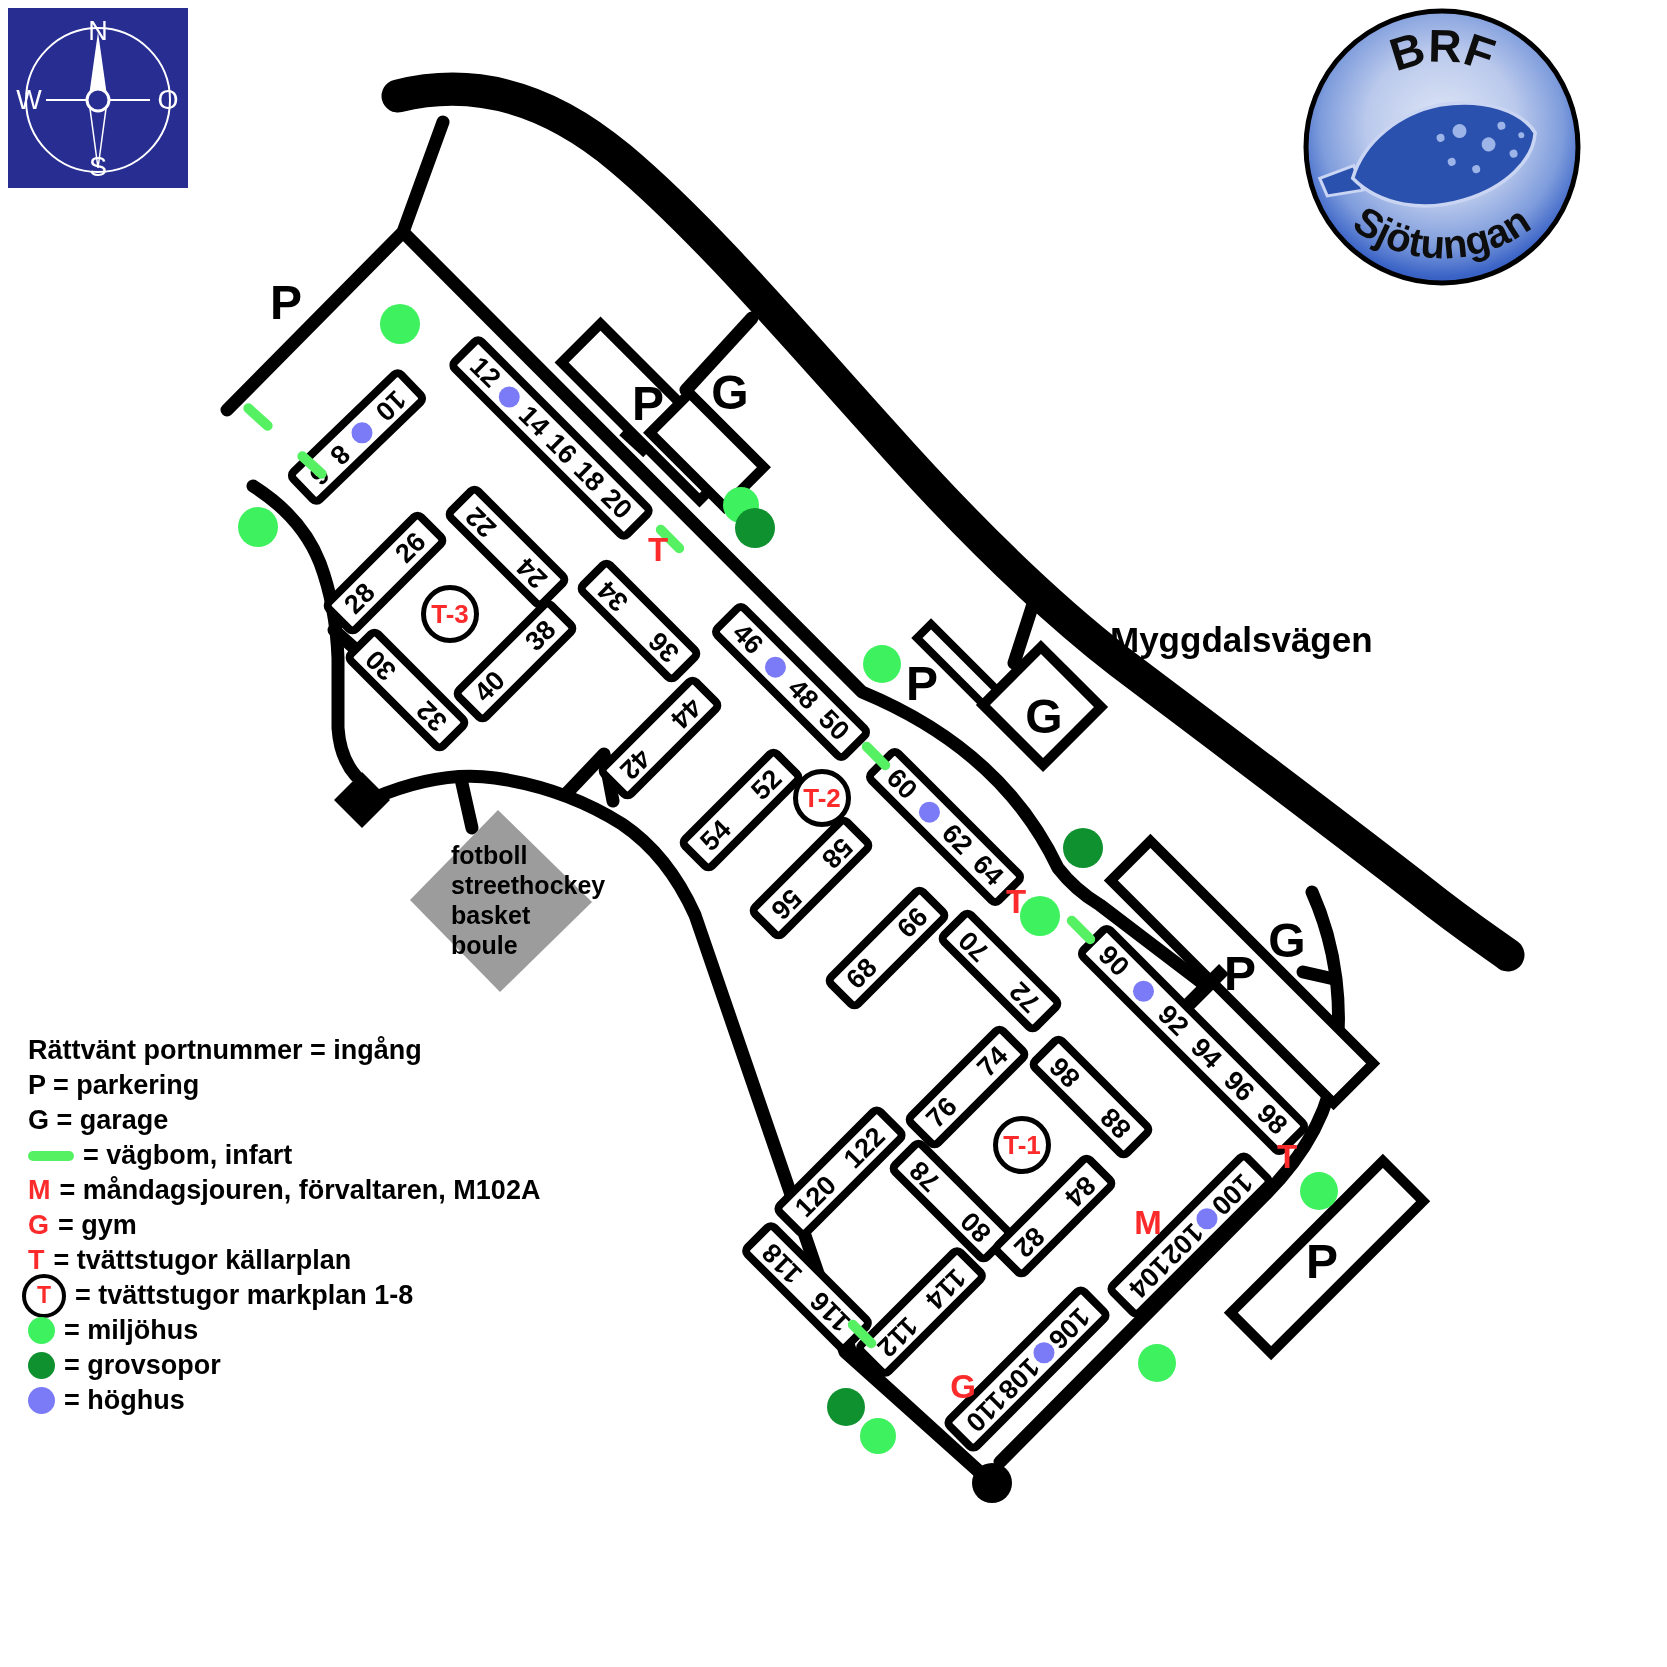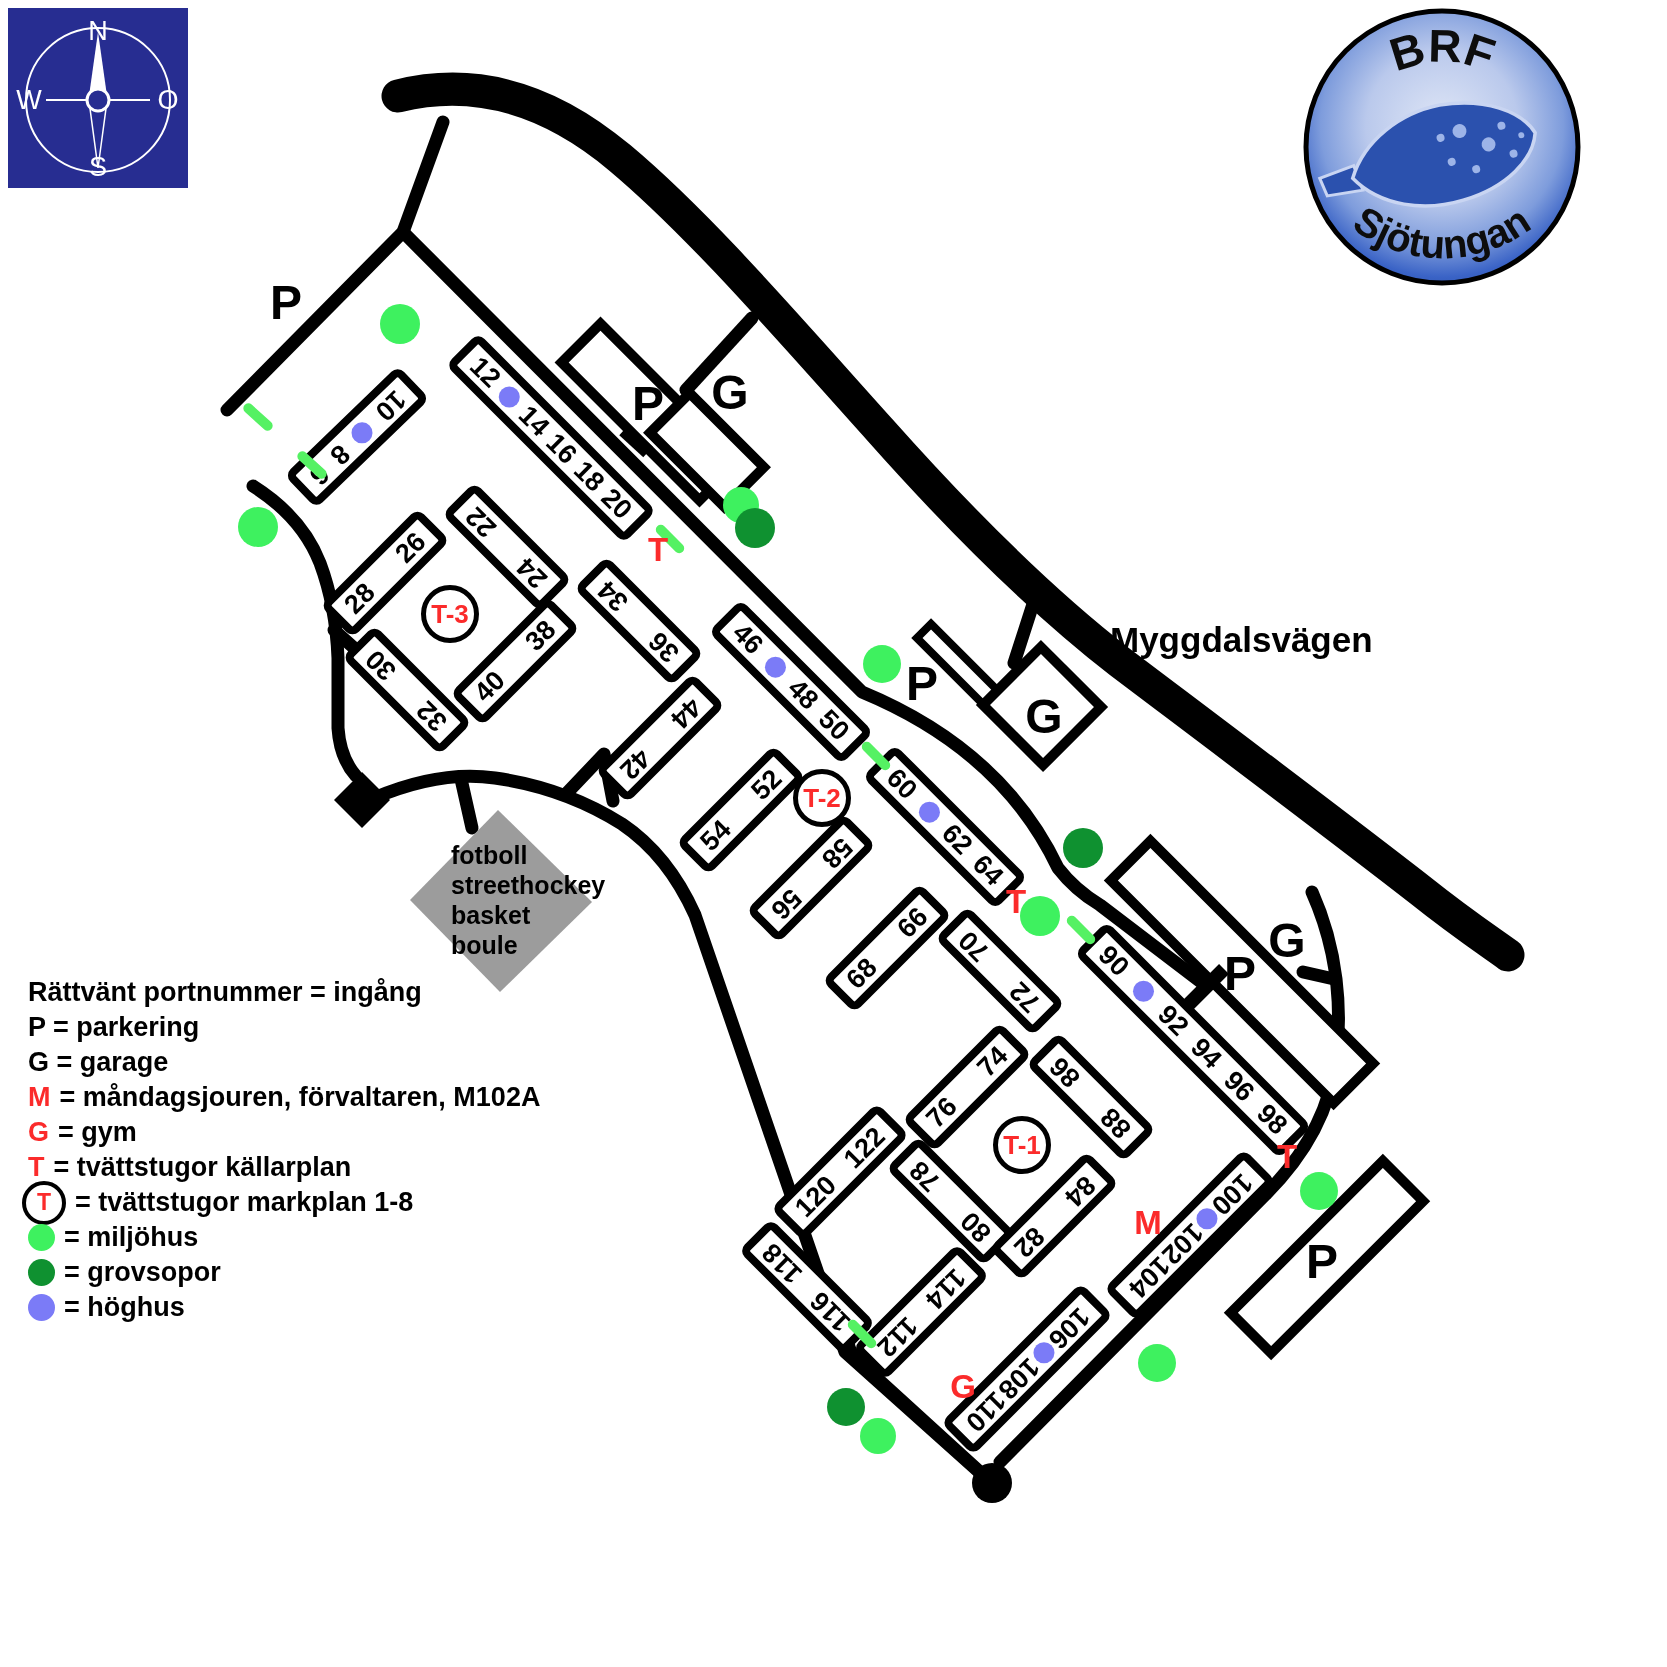--- a/index.html
+++ b/index.html
@@ -25,21 +25,21 @@
   .maplet.red{color:#fb2b2b;font-size:33px;}
   .tcircle{position:absolute;width:48px;height:48px;border:5px solid #000;border-radius:50%;background:#fff;
            color:#fb2b2b;font-weight:bold;font-size:26px;display:flex;align-items:center;justify-content:center;
            z-index:6;transform:translate(-50%,-50%);}
   
   #sport-text{position:absolute;left:451px;top:840px;z-index:2;font-weight:bold;font-size:25px;line-height:30px;color:#000;}
   
   #tyreso{position:absolute;left:5px;top:363px;width:185px;text-align:center;font-size:31px;font-weight:bold;line-height:36px;z-index:6;}
   #street{position:absolute;left:1110px;top:620px;font-size:35px;font-weight:bold;z-index:6;}
   
-  #legend{position:absolute;left:28px;top:975px;z-index:7;}
+  #legend{position:absolute;left:28px;top:1033px;z-index:7;}
   .lrow{display:flex;align-items:center;height:35px;font-size:27px;font-weight:bold;color:#000;white-space:nowrap;}
   .lsym{display:inline-flex;align-items:center;justify-content:center;margin-right:9px;}
   .lsym.letter{font-size:27px;font-weight:bold;color:#fb2b2b;margin-right:9px;}
   .lsym.line{width:46px;height:10px;border-radius:5px;background:#55f163;}
   .lsym.circleT{width:36px;height:36px;border:4px solid #000;border-radius:50%;color:#fb2b2b;font-size:23px;margin-left:-6px;}
   .lsym.dot{width:27px;height:27px;border-radius:50%;}
   .lsym.dot.light{background:#3ef15f;}
   .lsym.dot.dark{background:#0f9130;}
   .lsym.dot.blue{background:#7b7bf7;}
   
@@ -253,20 +253,24 @@
       <div class="lrow">
         <span>Rättvänt portnummer = ingång</span>
       </div>
       <div class="lrow">
         <span>P = parkering</span>
       </div>
       <div class="lrow">
         <span>G = garage</span>
       </div>
       <div class="lrow">
+        <div class="lsym line"></div>
+        <span>= vägbom, infart</span>
+      </div>
+      <div class="lrow">
         <div class="lsym letter">M</div>
         <span>= måndagsjouren, förvaltaren, M102A</span>
       </div>
       <div class="lrow">
         <div class="lsym letter">G</div>
         <span>= gym</span>
       </div>
       <div class="lrow">
         <div class="lsym letter">T</div>
         <span>= tvättstugor källarplan</span>

